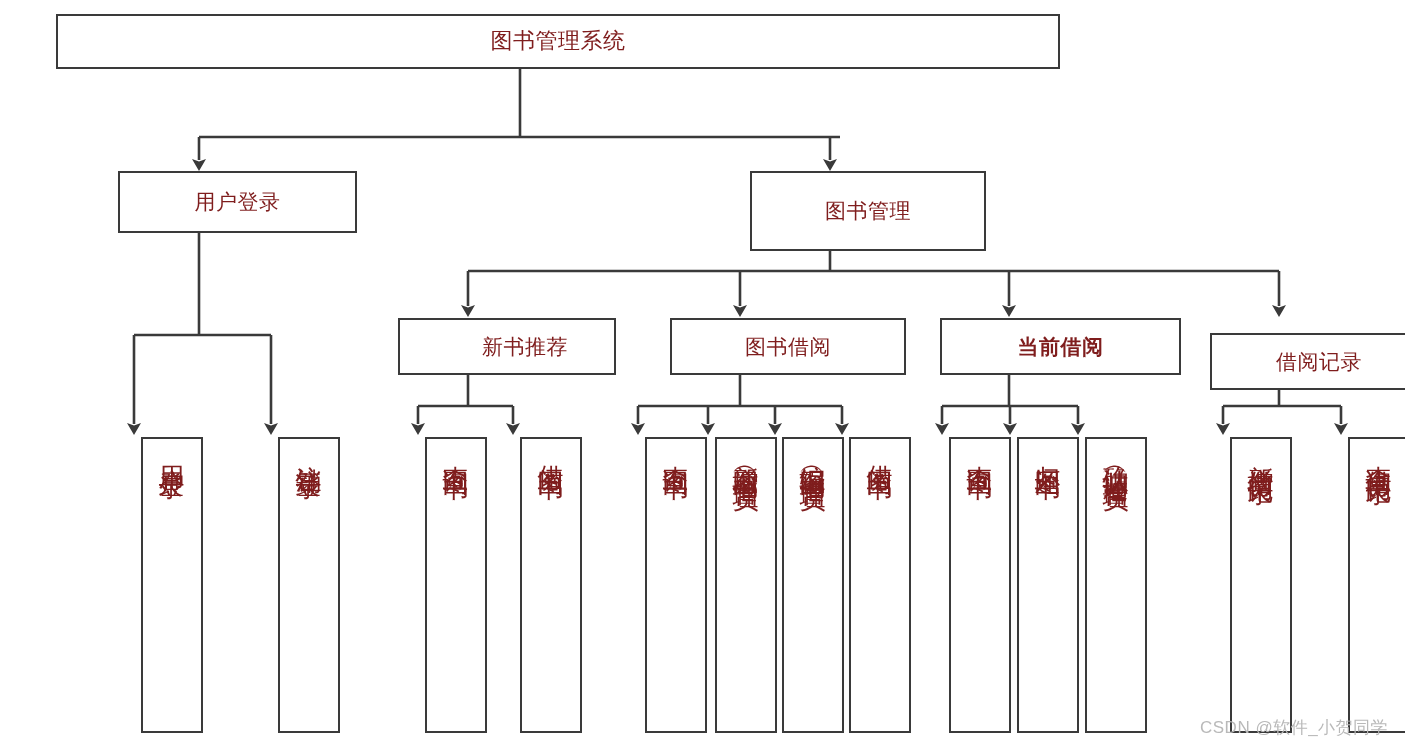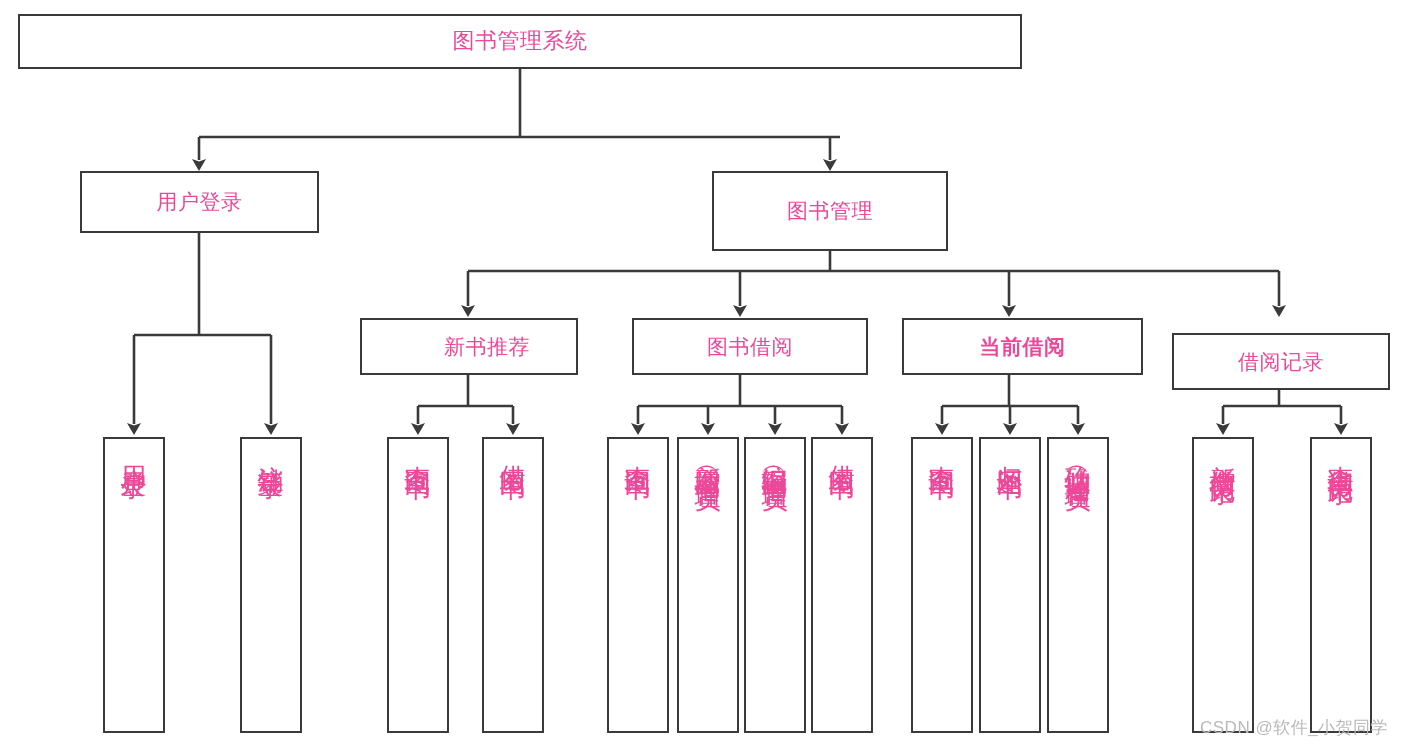--- a/index.html
+++ b/index.html
@@ -25,21 +25,22 @@
     height: 747px;
   }
   .node {
     position: absolute;
     box-sizing: border-box;
     border: 2px solid #3a3a3a;
     background: #ffffff;
     display: flex;
     align-items: center;
     justify-content: center;
-    color: #ec4899;
+    color: #7f1d1d;
+    margin-left: 38px;
   }
   .node-label {
     display: block;
     text-align: center;
     line-height: 1.12;
     letter-spacing: 0.5px;
   }
   
   .node.h .node-label {
     writing-mode: horizontal-tb;

